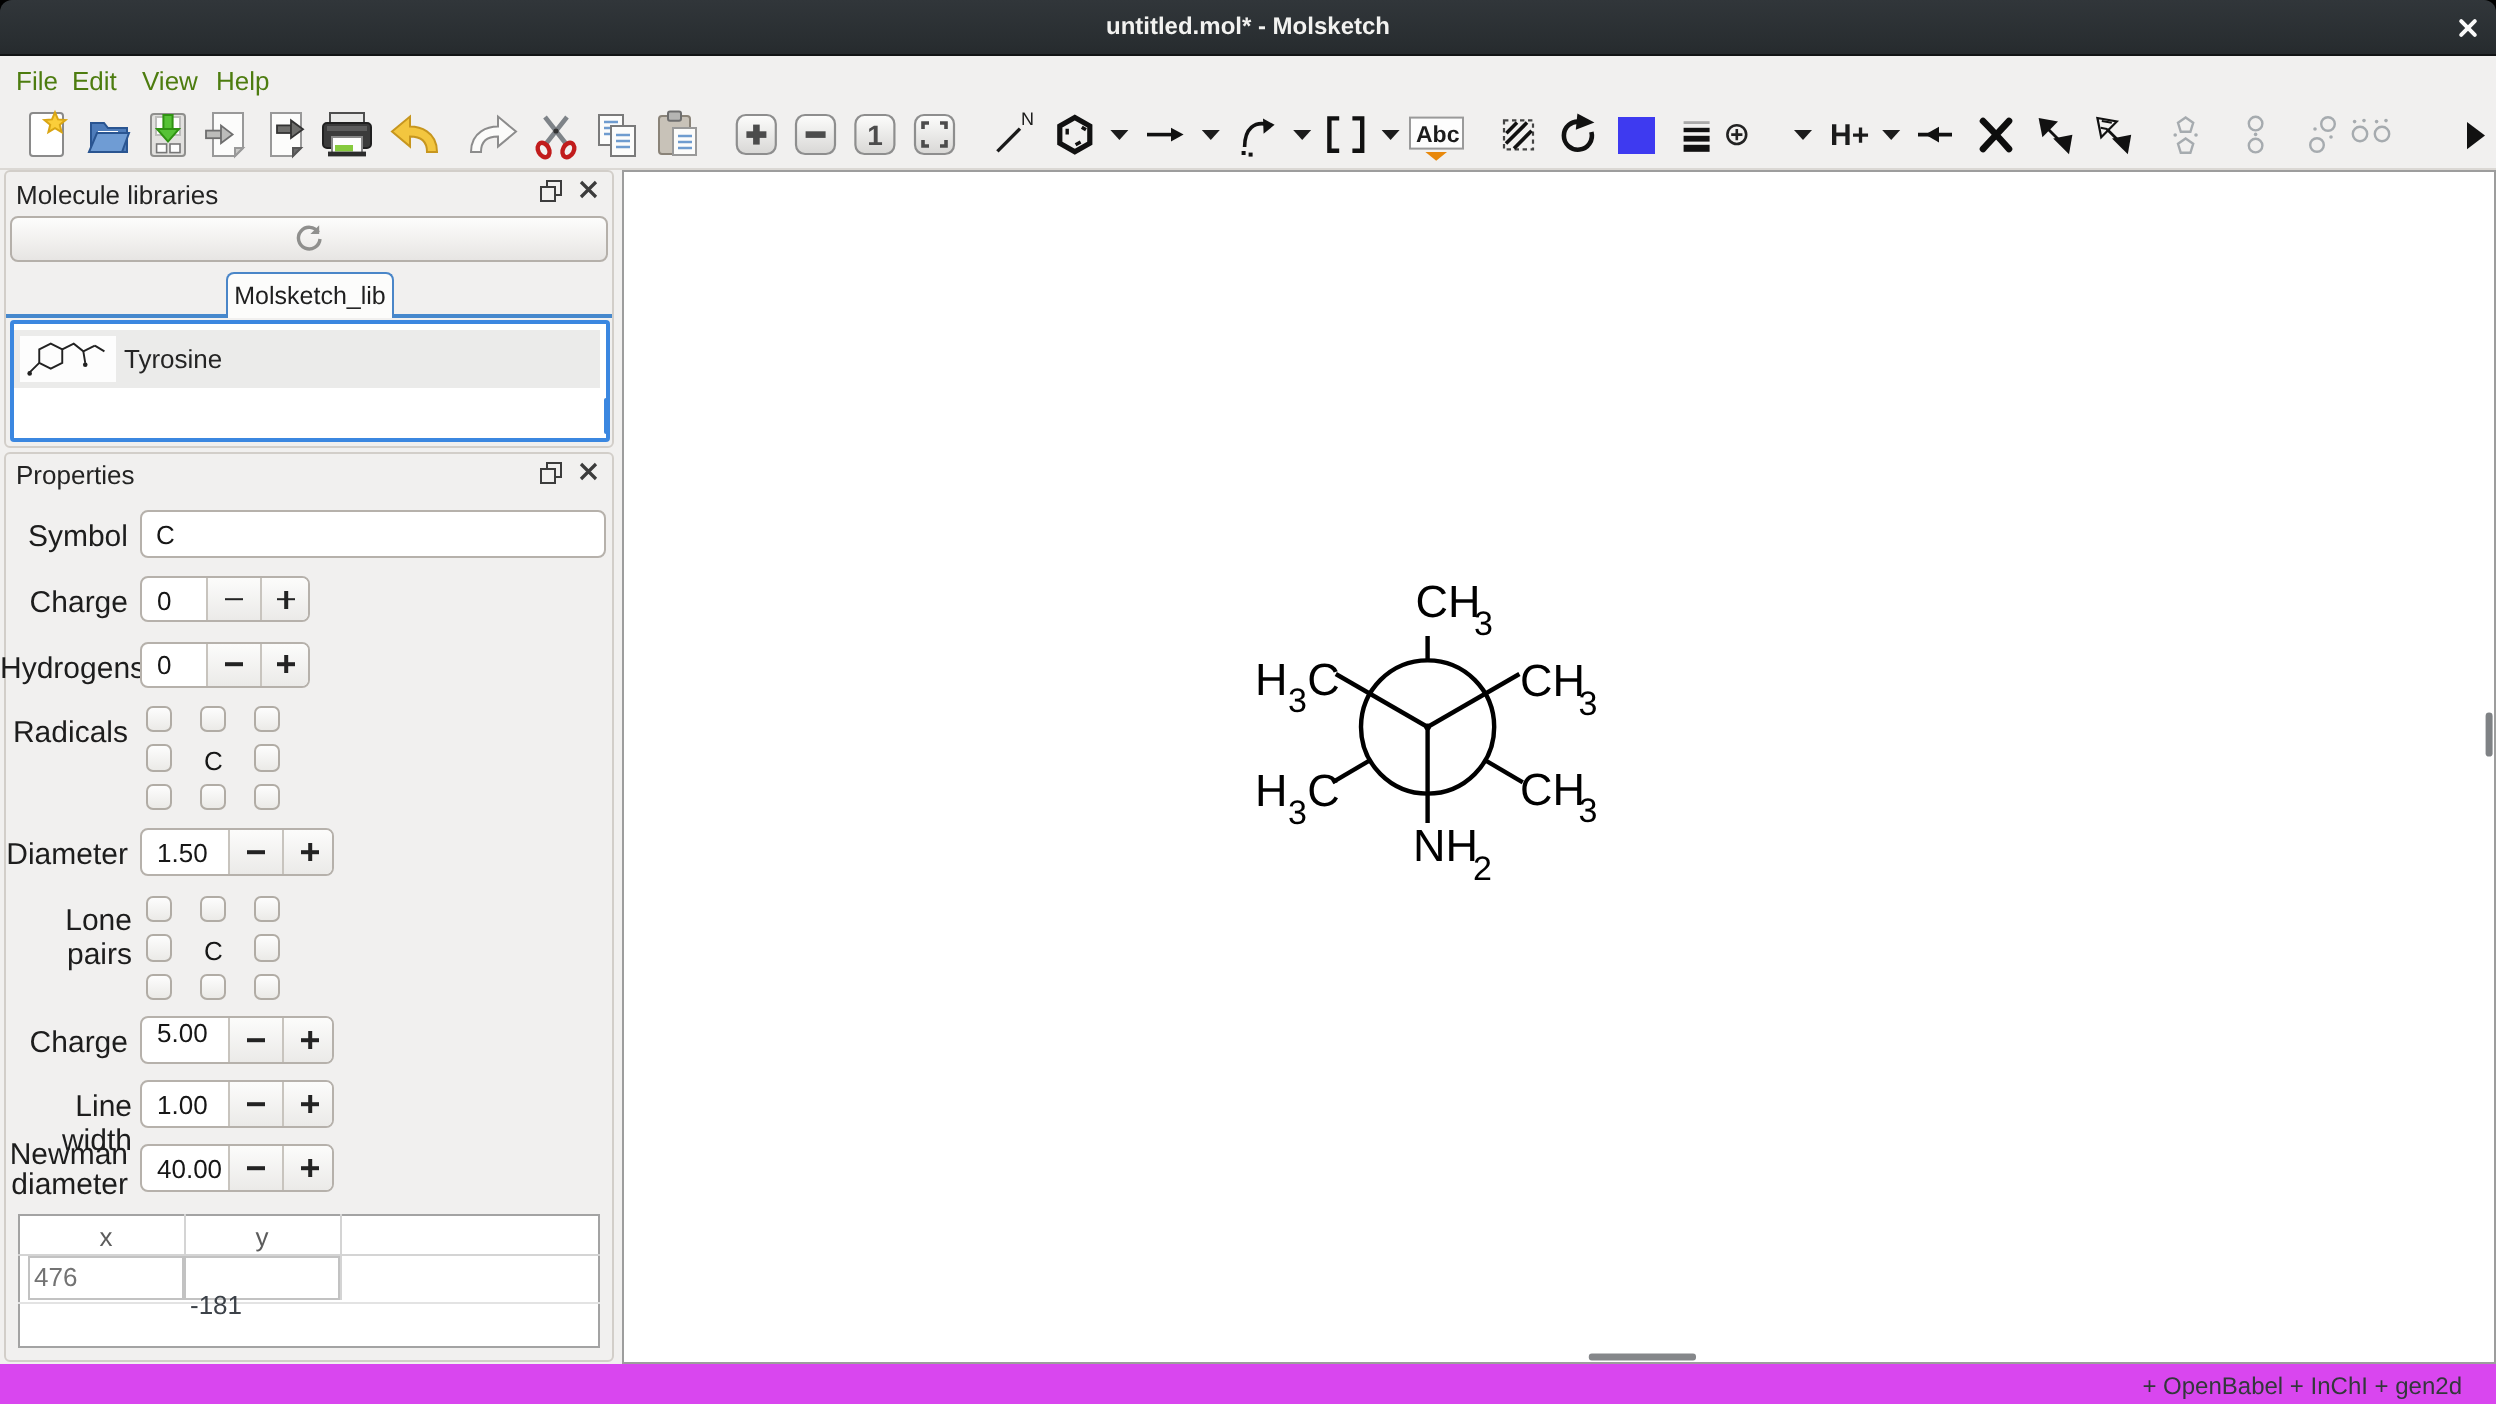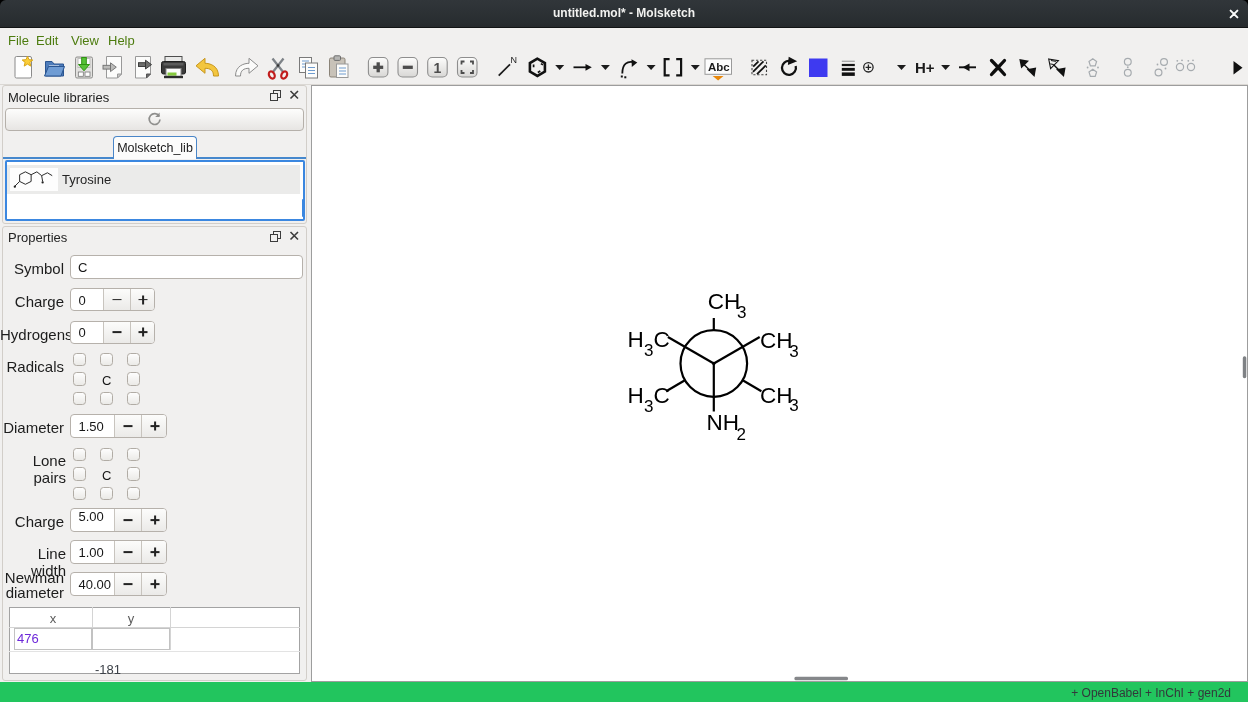--- a/index.html
+++ b/index.html
@@ -18,21 +18,21 @@
 #menubar { left:0; top:28px; width:1248px; height:23px; background:#f1f0ef; }
 #menubar span { position:absolute; top:5px; font-size:13px; color:#4d7c0f; }
 
 #toolbar { left:0; top:51px; width:1248px; height:34px; background:#f1f0ef;
   border-bottom:1px solid #dbd8d4; }
 
 #mainbg { left:0; top:85px; width:1248px; height:597px; background:#f1f0ef; }
 #canvas { left:311px; top:85px; width:937px; height:597px; background:#fff;
   border:1px solid #9d9d9d; }
 
-#status { left:0; top:682px; width:1248px; height:20px; background:#22c55e; }
+#status { left:0; top:682px; width:1248px; height:20px; background:#d946ef; }
 #status .txt { position:absolute; right:17px; top:4px; font-size:12px; color:#33383b; }
 
 .dockframe { border:1px solid #d2cec9; border-radius:3px; background:#f1f0ef; }
 .docktitle { font-size:13px; color:#232323; }
 
 .field { position:absolute; background:#fff; border:1px solid #b6b1ab; border-radius:4px; }
 .lbl { position:absolute; font-size:15px; color:#1d1d1d; text-align:right; width:64px; left:0; }
 .spin { position:absolute; border:1px solid #b6b1ab; border-radius:4px; background:#fff; overflow:hidden; }
 .spin .val { position:absolute; left:8px; top:0; font-size:13px; color:#161616; }
 .spin .btn { position:absolute; top:0; bottom:0; background:linear-gradient(#fcfcfb,#ebeae8);
@@ -339,22 +339,22 @@
 
   <div class="abs" style="left:9px;top:607px;width:290.5px;height:66.5px;background:#fff;border:1px solid #a3a3a3"></div>
   <div class="abs" style="left:47px;top:610.5px;width:12px;text-align:center;font-size:13px;color:#5c5c5c">x</div>
   <div class="abs" style="left:125px;top:610.5px;width:12px;text-align:center;font-size:13px;color:#5c5c5c">y</div>
   <div class="abs" style="left:9px;top:626.5px;width:290.5px;height:1px;background:#d4d4d4"></div>
   <div class="abs" style="left:91.5px;top:607px;width:1px;height:43px;background:#d4d4d4"></div>
   <div class="abs" style="left:169.5px;top:607px;width:1px;height:43px;background:#d4d4d4"></div>
   <div class="abs" style="left:13.7px;top:627.5px;width:78px;height:22.5px;border:1px solid #c2c2c2"></div>
   <div class="abs" style="left:91.5px;top:627.5px;width:78px;height:22.5px;border:1px solid #c2c2c2"></div>
   <div class="abs" style="left:9px;top:650.5px;width:290.5px;height:1px;background:#e3e3e3"></div>
-  <div class="abs" style="left:17px;top:631px;font-size:13px;color:#6d28d9">476</div>
-  <div class="abs" style="left:95px;top:662px;font-size:13px;color:#3c4148">-181</div>
+  <div class="abs" style="left:17px;top:631px;font-size:13px;color:#737373">476</div>
+  <div class="abs" style="left:95px;top:645px;font-size:13px;color:#3c4148">-181</div>
 
   <div id="canvas" class="abs"></div>
   <svg class="abs" style="left:311px;top:85px" width="937" height="597" viewBox="0 0 937 597">
     <g stroke="#000" stroke-width="2.2" fill="none">
       <circle cx="402.8" cy="278.5" r="33.3"></circle>
       <path d="M402.8 278.5 L448.7 252"></path>
       <path d="M402.8 278.5 L356.9 252"></path>
       <path d="M402.8 278.5 L402.8 326.5"></path>
       <path d="M402.8 245.2 L402.8 233"></path>
       <path d="M373.9 295.2 L355.2 306.2"></path>

